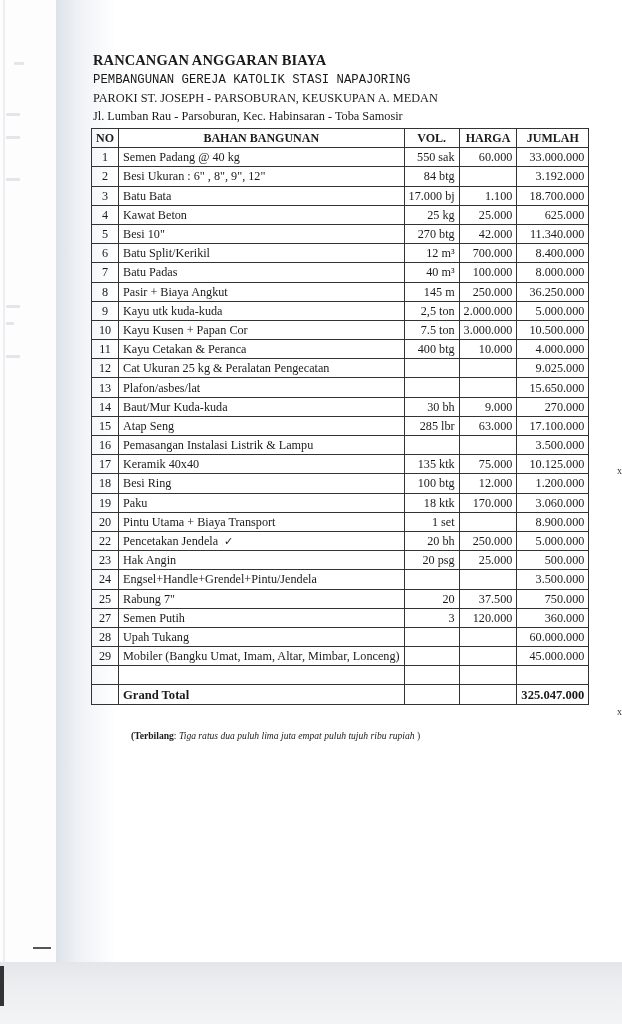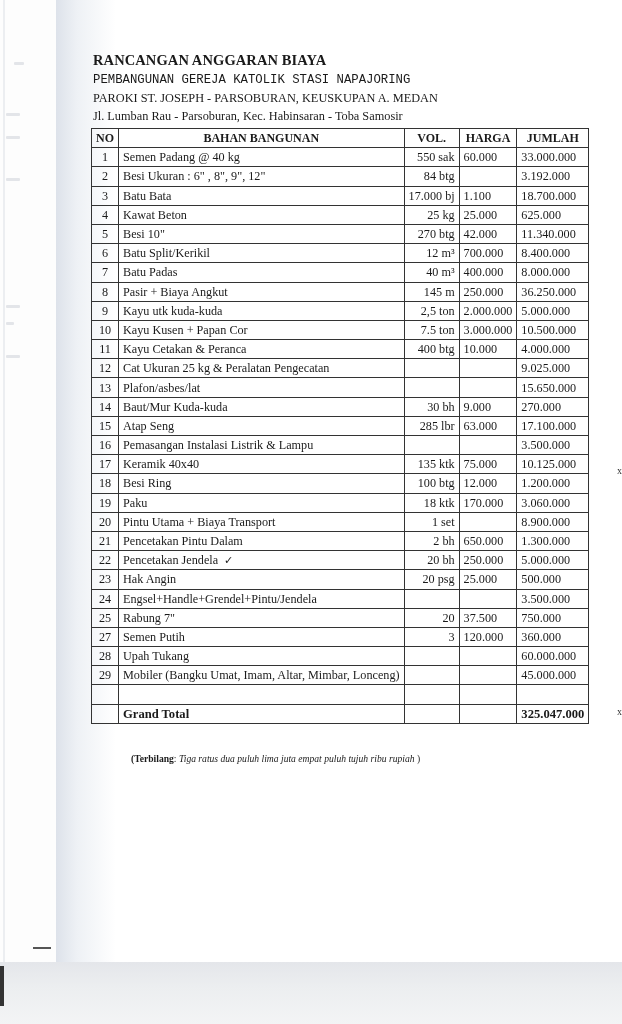--- a/index.html
+++ b/index.html
@@ -50,26 +50,26 @@
       white-space: nowrap;
     }
     table.rab th { font-weight: bold; text-align: center; font-size: 12px; }
     col.c-no { width: 37px; }
     col.c-bahan { width: 286px; }
     col.c-vol { width: 44px; }
     col.c-harga { width: 68px; }
     col.c-jumlah { width: 89px; }
     td.no { text-align:center; }
     td.bahan { text-align:left; padding-left:2px;margin-left:36px; }
-    td.num { padding-right:2px;font-family:Liberation Serif, serif; }
+    td.num { text-align:right; padding-right:2px;font-family:Liberation Serif, serif; }
     td.vol { text-align:right; padding-right:1px; }
     tr.total td { font-weight:bold; font-size:12.6px; }
     .check { margin-left:6px; font-size:11px; }
     .terbilang {
-      position:absolute; left:131px; top:753px; font-size:9.6px; white-space:nowrap;
+      position:absolute; left:131px; top:730px; font-size:9.6px; white-space:nowrap;
     }
     .terbilang b { font-weight:bold; }
     .terbilang i { font-style:italic; }
     .margin-mark { position:absolute; font-size:10px; color:#333; }
   </style>
 </head>
 <body>
 
 <div class="left-strip">
   <div class="edge"></div>
@@ -148,21 +148,21 @@
         <td class="no">6</td>
         <td class="bahan"><span>Batu Split/Kerikil</span></td>
         <td class="vol">12 m³</td>
         <td class="num">700.000</td>
         <td class="num">8.400.000</td>
       </tr>
       <tr>
         <td class="no">7</td>
         <td class="bahan"><span>Batu Padas</span></td>
         <td class="vol">40 m³</td>
-        <td class="num">400.000</td>
+        <td class="num">100.000</td>
         <td class="num">8.000.000</td>
       </tr>
       <tr>
         <td class="no">8</td>
         <td class="bahan"><span>Pasir + Biaya Angkut</span></td>
         <td class="vol">145 m</td>
         <td class="num">250.000</td>
         <td class="num">36.250.000</td>
       </tr>
       <tr>
@@ -241,27 +241,20 @@
         <td class="vol">18 ktk</td>
         <td class="num">170.000</td>
         <td class="num">3.060.000</td>
       </tr>
       <tr>
         <td class="no">20</td>
         <td class="bahan"><span>Pintu Utama + Biaya Transport</span></td>
         <td class="vol">1 set</td>
         <td class="num"></td>
         <td class="num">8.900.000</td>
-      </tr>
-      <tr>
-        <td class="no">21</td>
-        <td class="bahan"><span>Pencetakan Pintu Dalam</span></td>
-        <td class="vol">2 bh</td>
-        <td class="num">650.000</td>
-        <td class="num">1.300.000</td>
       </tr>
       <tr>
         <td class="no">22</td>
         <td class="bahan"><span>Pencetakan Jendela</span><span class="check">✓</span></td>
         <td class="vol">20 bh</td>
         <td class="num">250.000</td>
         <td class="num">5.000.000</td>
       </tr>
       <tr>
         <td class="no">23</td>

